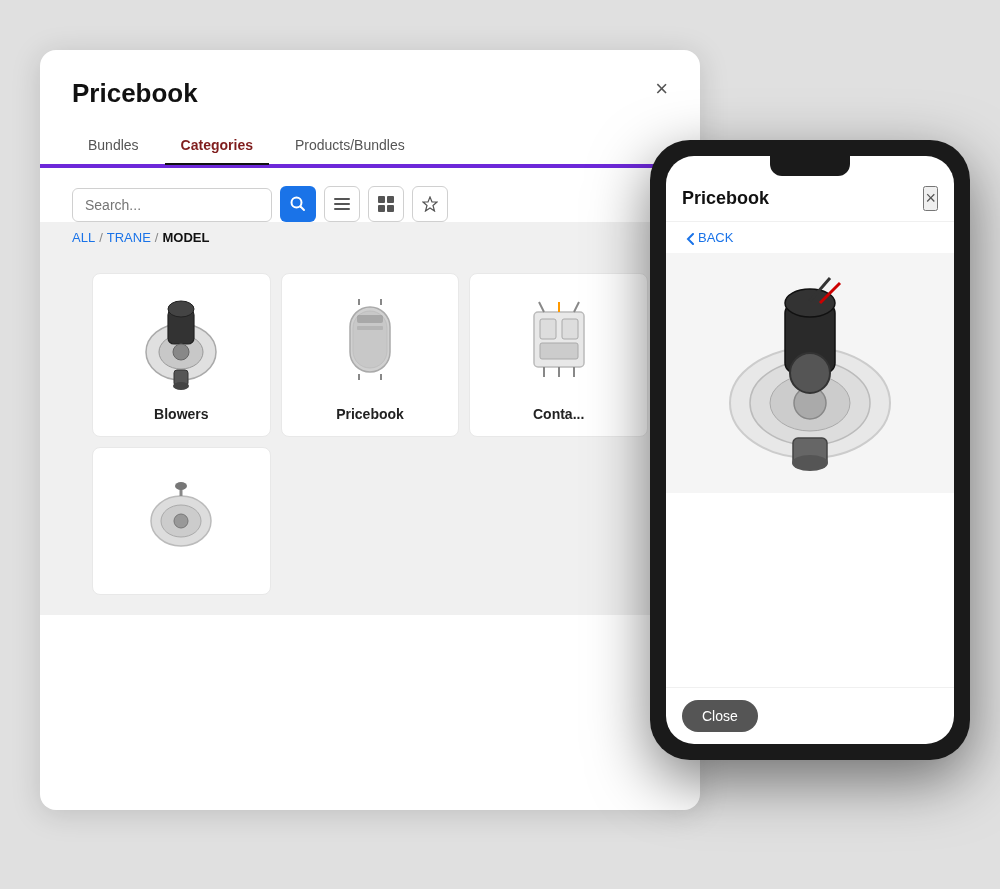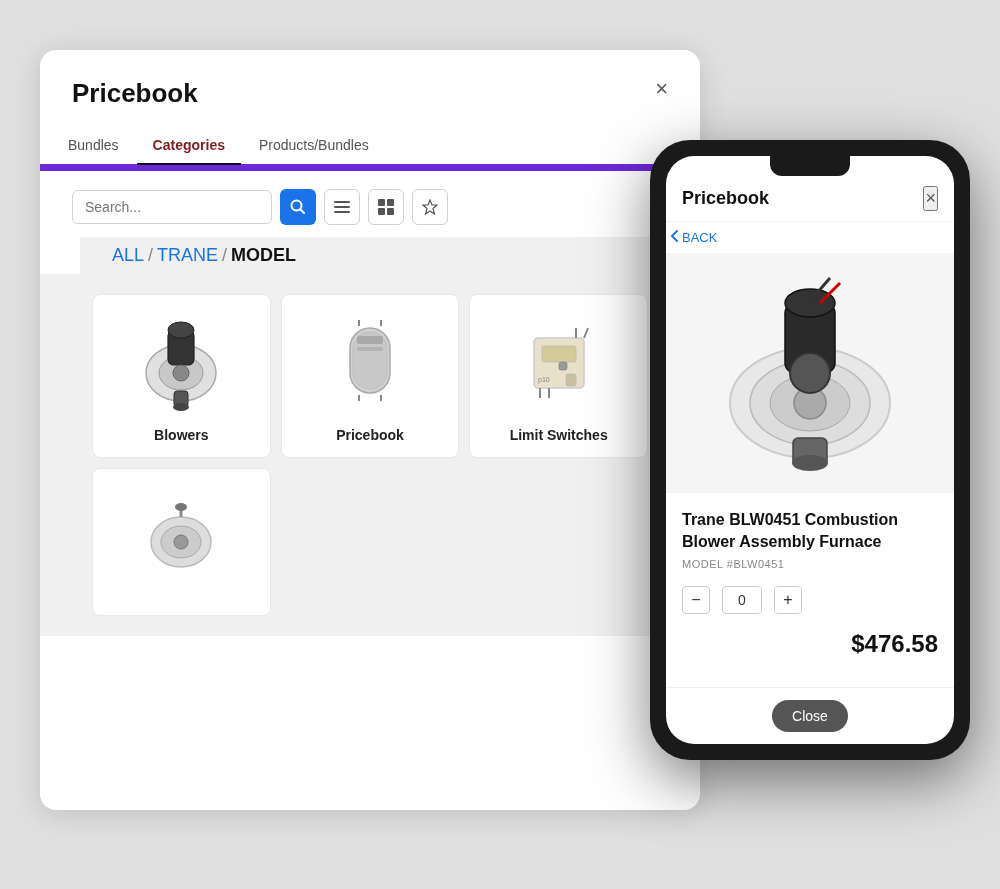--- a/index.html
+++ b/index.html
@@ -47,48 +47,48 @@
       font-size: 22px;
       cursor: pointer;
       color: #555;
       padding: 0;
       line-height: 1;
     }
 
     
     .tabs {
       display: flex;
-      gap: 2px;
-      padding: 0 12px;
+      gap: 10px;
+      padding: 0 32px;
       margin-top: 18px;
-      border-bottom: 7px solid #6d28d9;
+      border-bottom: 4px solid #6d28d9;
     }
 
     .tab {
       padding: 10px 16px;
       font-size: 14px;
       color: #555;
       cursor: pointer;
       border-bottom: 2px solid transparent;
       margin-bottom: -1px;
       font-weight: 400;
     }
 
     .tab.active {
       font-weight: 600;
       color: #7f1d1d;
       border-bottom: 2px solid #111;
     }
 
     
     .search-area {
-      padding: 18px 32px 12px 32px;
+      padding: 18px 32px 0 32px;
       display: flex;
       gap: 8px;
-      align-items: center;
+      align-items: flex-end;
     }
 
     .search-input {
       border: 1px solid #d0d0d0;
       border-radius: 6px;
       padding: 8px 12px;
       font-size: 14px;
       width: 200px;
       outline: none;
       color: #888;
@@ -119,26 +119,25 @@
       justify-content: center;
       cursor: pointer;
       color: #555;
       font-size: 16px;
     }
 
     
     .breadcrumb {
       padding: 8px 32px;
       background: #f0f0f0;
-      font-size: 18px;
+      font-size: 13px;
       color: #1a73e8;
       display: flex;
       gap: 4px;
       align-items: center;
-      margin-left: 40px;
     }
 
     .breadcrumb span {
       color: #555;
     }
 
     .breadcrumb .bc-link {
       color: #1a73e8;
       cursor: pointer;
       font-weight: 500;
@@ -264,25 +263,25 @@
     }
 
     .phone-close {
       color: #555;
       font-size: 18px;
       cursor: pointer;
     }
 
     .phone-back {
       display: flex;
-      align-items: flex-start;
+      align-items: flex-end;
       gap: 4px;
       font-size: 13px;
       color: #1a73e8;
-      padding: 8px 4px;
+      padding: 8px 20px;
       cursor: pointer;
     }
 
     .phone-content {
       flex: 1;
       overflow-y: auto;
       display: flex;
       flex-direction: column;
     }
 
@@ -353,21 +352,21 @@
       font-size: 24px;
       font-weight: 700;
       color: #111;
       text-align: right;
     }
 
     .phone-footer {
       padding: 12px 16px;
       border-top: 1px solid #f0f0f0;
       display: flex;
-      justify-content: center;
+      justify-content: flex-start;
     }
 
     .close-pill {
       background: #555;
       color: #fff;
       border-radius: 20px;
       padding: 8px 20px;
       font-size: 14px;
       cursor: pointer;
       border: none;
@@ -454,38 +453,39 @@
           <rect x="42" y="29" width="26" height="4" rx="1" fill="#999" opacity="0.4"></rect>
           <line x1="44" y1="8" x2="44" y2="2" stroke="#888" stroke-width="2"></line>
           <line x1="66" y1="8" x2="66" y2="2" stroke="#888" stroke-width="2"></line>
           <line x1="44" y1="77" x2="44" y2="83" stroke="#888" stroke-width="2"></line>
           <line x1="66" y1="77" x2="66" y2="83" stroke="#888" stroke-width="2"></line>
         </svg>
       </div>
       <span class="category-label">Pricebook</span>
     </div>
 
-
-
     <div class="category-card">
       <div class="category-card-img">
         <svg width="110" height="95" viewBox="0 0 110 95">
-          <rect x="30" y="20" width="50" height="50" rx="4" fill="#e8e0c8" stroke="#ccc" stroke-width="1.5"></rect>
-          <rect x="38" y="28" width="34" height="16" rx="2" fill="#d4cc98" stroke="#bbb" stroke-width="0.8"></rect>
-          <rect x="55" y="44" width="8" height="8" rx="2" fill="#999" stroke="#888" stroke-width="0.8"></rect>
-          <text x="34" y="64" font-size="7" fill="#888">p10</text>
-          <rect x="62" y="56" width="10" height="12" rx="2" fill="#c8c0a0" stroke="#bbb" stroke-width="0.8"></rect>
-          <line x1="36" y1="70" x2="36" y2="80" stroke="#888" stroke-width="2"></line>
-          <line x1="45" y1="70" x2="45" y2="80" stroke="#888" stroke-width="2"></line>
-          <line x1="72" y1="20" x2="72" y2="10" stroke="#888" stroke-width="2"></line>
-          <line x1="80" y1="20" x2="84" y2="10" stroke="#888" stroke-width="2"></line>
+          <rect x="30" y="15" width="50" height="55" rx="4" fill="#e8e8e8" stroke="#bbb" stroke-width="1.5"></rect>
+          <rect x="36" y="22" width="16" height="20" rx="2" fill="#ddd" stroke="#aaa" stroke-width="1"></rect>
+          <rect x="58" y="22" width="16" height="20" rx="2" fill="#ddd" stroke="#aaa" stroke-width="1"></rect>
+          <rect x="36" y="46" width="38" height="16" rx="2" fill="#ccc" stroke="#aaa" stroke-width="1"></rect>
+          <line x1="40" y1="15" x2="35" y2="5" stroke="#888" stroke-width="2"></line>
+          <line x1="55" y1="15" x2="55" y2="5" stroke="#f90" stroke-width="2"></line>
+          <line x1="70" y1="15" x2="75" y2="5" stroke="#888" stroke-width="2"></line>
+          <line x1="40" y1="70" x2="40" y2="80" stroke="#888" stroke-width="2"></line>
+          <line x1="55" y1="70" x2="55" y2="80" stroke="#888" stroke-width="2"></line>
+          <line x1="70" y1="70" x2="70" y2="80" stroke="#888" stroke-width="2"></line>
         </svg>
       </div>
-      <span class="category-label">Limit Switches</span>
-    </div>
+      <span class="category-label">Conta...</span>
+    </div>
+
+
 
     <div class="category-card">
       <div class="category-card-img">
         <svg width="110" height="95" viewBox="0 0 110 95">
           <ellipse cx="55" cy="50" rx="30" ry="25" fill="#ddd" stroke="#bbb" stroke-width="1.5"></ellipse>
           <ellipse cx="55" cy="50" rx="20" ry="16" fill="#ccc" stroke="#aaa" stroke-width="1"></ellipse>
           <circle cx="55" cy="50" r="7" fill="#999" stroke="#777" stroke-width="1"></circle>
           <line x1="55" y1="25" x2="55" y2="15" stroke="#888" stroke-width="3"></line>
           <ellipse cx="55" cy="15" rx="6" ry="4" fill="#777"></ellipse>
         </svg>
@@ -534,32 +534,20 @@
 
           <line x1="120" y1="40" x2="140" y2="20" stroke="#c00" stroke-width="3"></line>
           <line x1="110" y1="38" x2="130" y2="15" stroke="#333" stroke-width="3"></line>
           <circle cx="110" cy="110" r="20" fill="#555" stroke="#333" stroke-width="2"></circle>
 
           <rect x="93" y="175" width="34" height="28" rx="5" fill="#666" stroke="#444" stroke-width="1.5"></rect>
           <ellipse cx="110" cy="200" rx="18" ry="8" fill="#555"></ellipse>
         </svg>
       </div>
 
-      <div class="phone-product-info">
-        <div class="phone-product-name">Trane BLW0451 Combustion Blower Assembly Furnace</div>
-        <div class="phone-model">MODEL #BLW0451</div>
-
-        <div class="phone-qty-row">
-          <button class="qty-btn">−</button>
-          <div class="qty-display">0</div>
-          <button class="qty-btn">+</button>
-        </div>
-
-        <div class="phone-price">$476.58</div>
-      </div>
 
     </div>
 
     <div class="phone-footer">
       <button class="close-pill">Close</button>
     </div>
 
   </div>
 </div>
 

